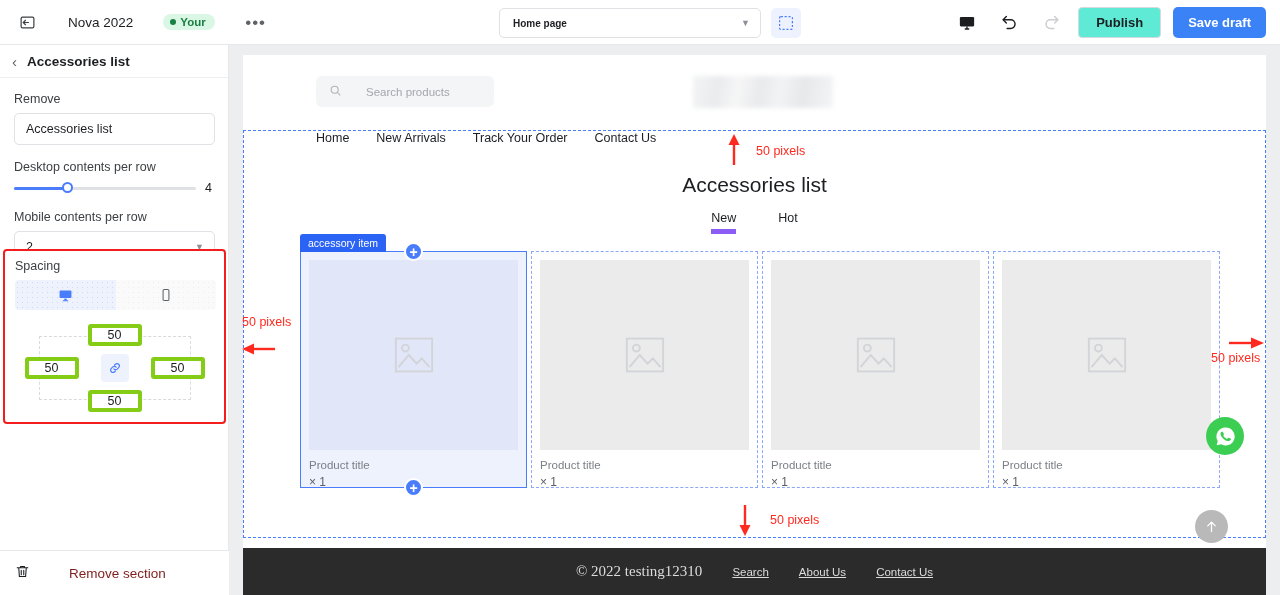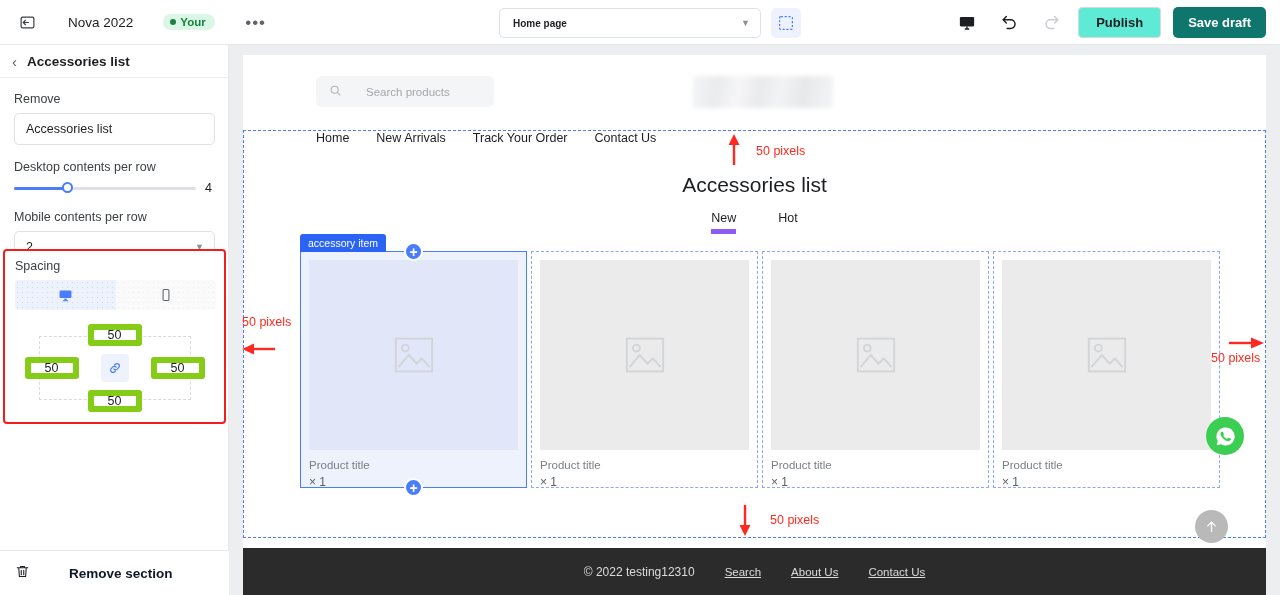--- a/index.html
+++ b/index.html
@@ -55,21 +55,21 @@
     position: absolute; right: 14px; top: 7px;
     display: flex; align-items: center; gap: 12px;
   }
   .btn-outline {
     height: 31px; padding: 12px 17px; border: 1px solid #d6d9dd; border-radius: 4px;
     background: #5eead4; font-size: 13px; color: #1c1e21; font-weight: 600;
     cursor: pointer; display:flex; align-items:center;
   }
   .btn-primary {
     height: 31px; padding: 0 15px; border: none; border-radius: 5px;
-    background: #0f766e; color: #fff; font-size: 13px; font-weight: 600;
+    background: #3b82f6; color: #fff; font-size: 13px; font-weight: 600;
     cursor: pointer; display:flex; align-items:center;
   }
 
   
   .sidebar {
     position: absolute; top: 45px; left: 0; width: 229px; height: 550px;
     background: #fff; border-right: 1px solid #e6e8eb;
   }
   .sb-header {
     height: 33px; display: flex; align-items: center; gap: 10px;
@@ -131,42 +131,42 @@
   }
 
   .spacing-box {
     position: relative; margin: 14px auto 0 auto; width: 180px; height: 88px;
   }
   .spacing-dashed {
     position: absolute; left: 14px; top: 12px; width: 152px; height: 64px;
     border: 1px dashed #d8dade;
   }
   .num-input {
-    position: absolute; width: 54px; height: 22px; border: 6px solid #84cc16;
+    position: absolute; width: 54px; height: 22px; border: 4px solid #84cc16;
     border-radius: 3px; background: #fff; text-align: center; font-size: 12.5px;
     color: #1c1e21; font-family: "Liberation Sans", sans-serif;
     display:flex; align-items:center; justify-content:center;
   }
   .ni-top { left: 63px; top: 0px; }
   .ni-left { left: 0px; top: 33px; }
   .ni-right { left: 126px; top: 33px; }
   .ni-bottom { left: 63px; top: 66px; }
   .link-icon-box {
     position: absolute; left: 76px; top: 30px; width: 28px; height: 28px;
     background: #eef2fd; border-radius: 4px;
     display: flex; align-items: center; justify-content: center;
     color: #4a7dfc; font-size: 13px; cursor: pointer;
   }
 
   .sb-footer {
     position: absolute; left: 0; bottom: 0; width: 229px; height: 45px;
     border-top: 1px solid #e6e8eb; display: flex; align-items: center;
     gap: 11px; padding-left: 15px; cursor: pointer; background:#fff;
   }
-  .sb-footer .lbl { font-size: 13.5px; font-weight: 700; color: #0f172a; padding-left: 28px; }
+  .sb-footer .lbl { font-size: 13.5px; font-weight: 400; color: #7f1d1d; padding-left: 28px; }
 
   
   .canvas-wrap {
     position: absolute; top: 45px; left: 229px; width: 1051px; height: 550px;
     background: #eceef0; overflow: hidden;
   }
   .page {
     position: absolute; left: 14px; top: 10px; width: 1023px; height: 540px;
     background: #fff;
   }
@@ -269,21 +269,21 @@
     align-items: center; justify-content: center; cursor: pointer;
     color: #fff; z-index: 4;
   }
 
   
   .store-footer {
     position: absolute; left: 0; bottom: 0; width: 1023px; height: 47px;
     background: #2b2b2b; display: flex; align-items: center;
     justify-content: center; gap: 30px;
   }
-  .store-footer .copy { font-size: 12px; color: #dcdcdc; }
+  .store-footer .copy { font-size: 15px; color: #dcdcdc; font-family: Liberation Serif, serif; }
   .store-footer a {
     font-size: 11.5px; color: #dcdcdc; text-decoration: underline; cursor: pointer;
   }
 </style>
 </head>
 <body>
 
 <div class="topbar">
   <div class="tb-left">
     <div class="icon-btn">

